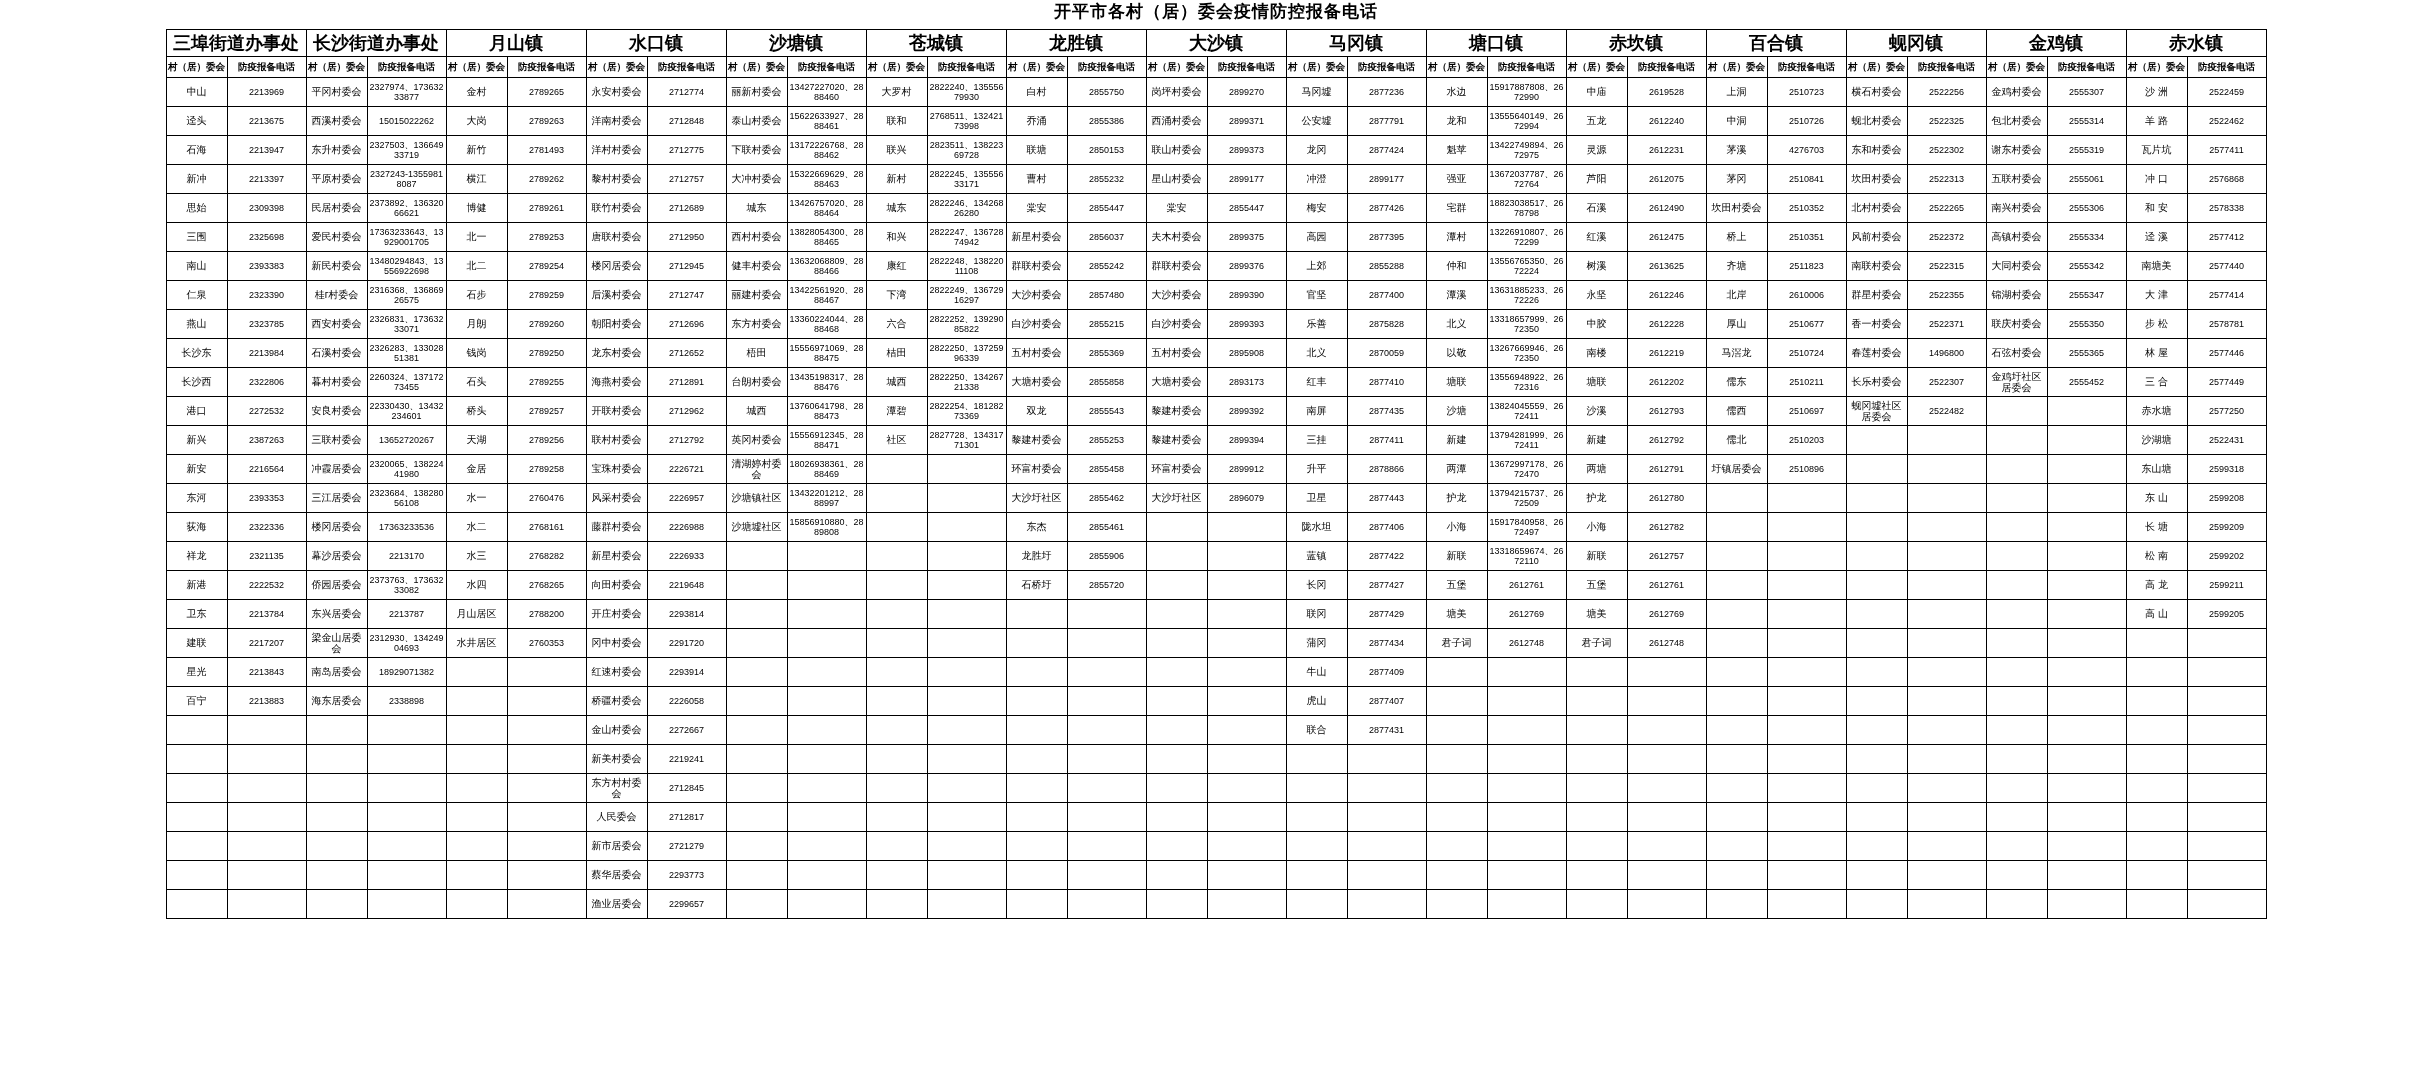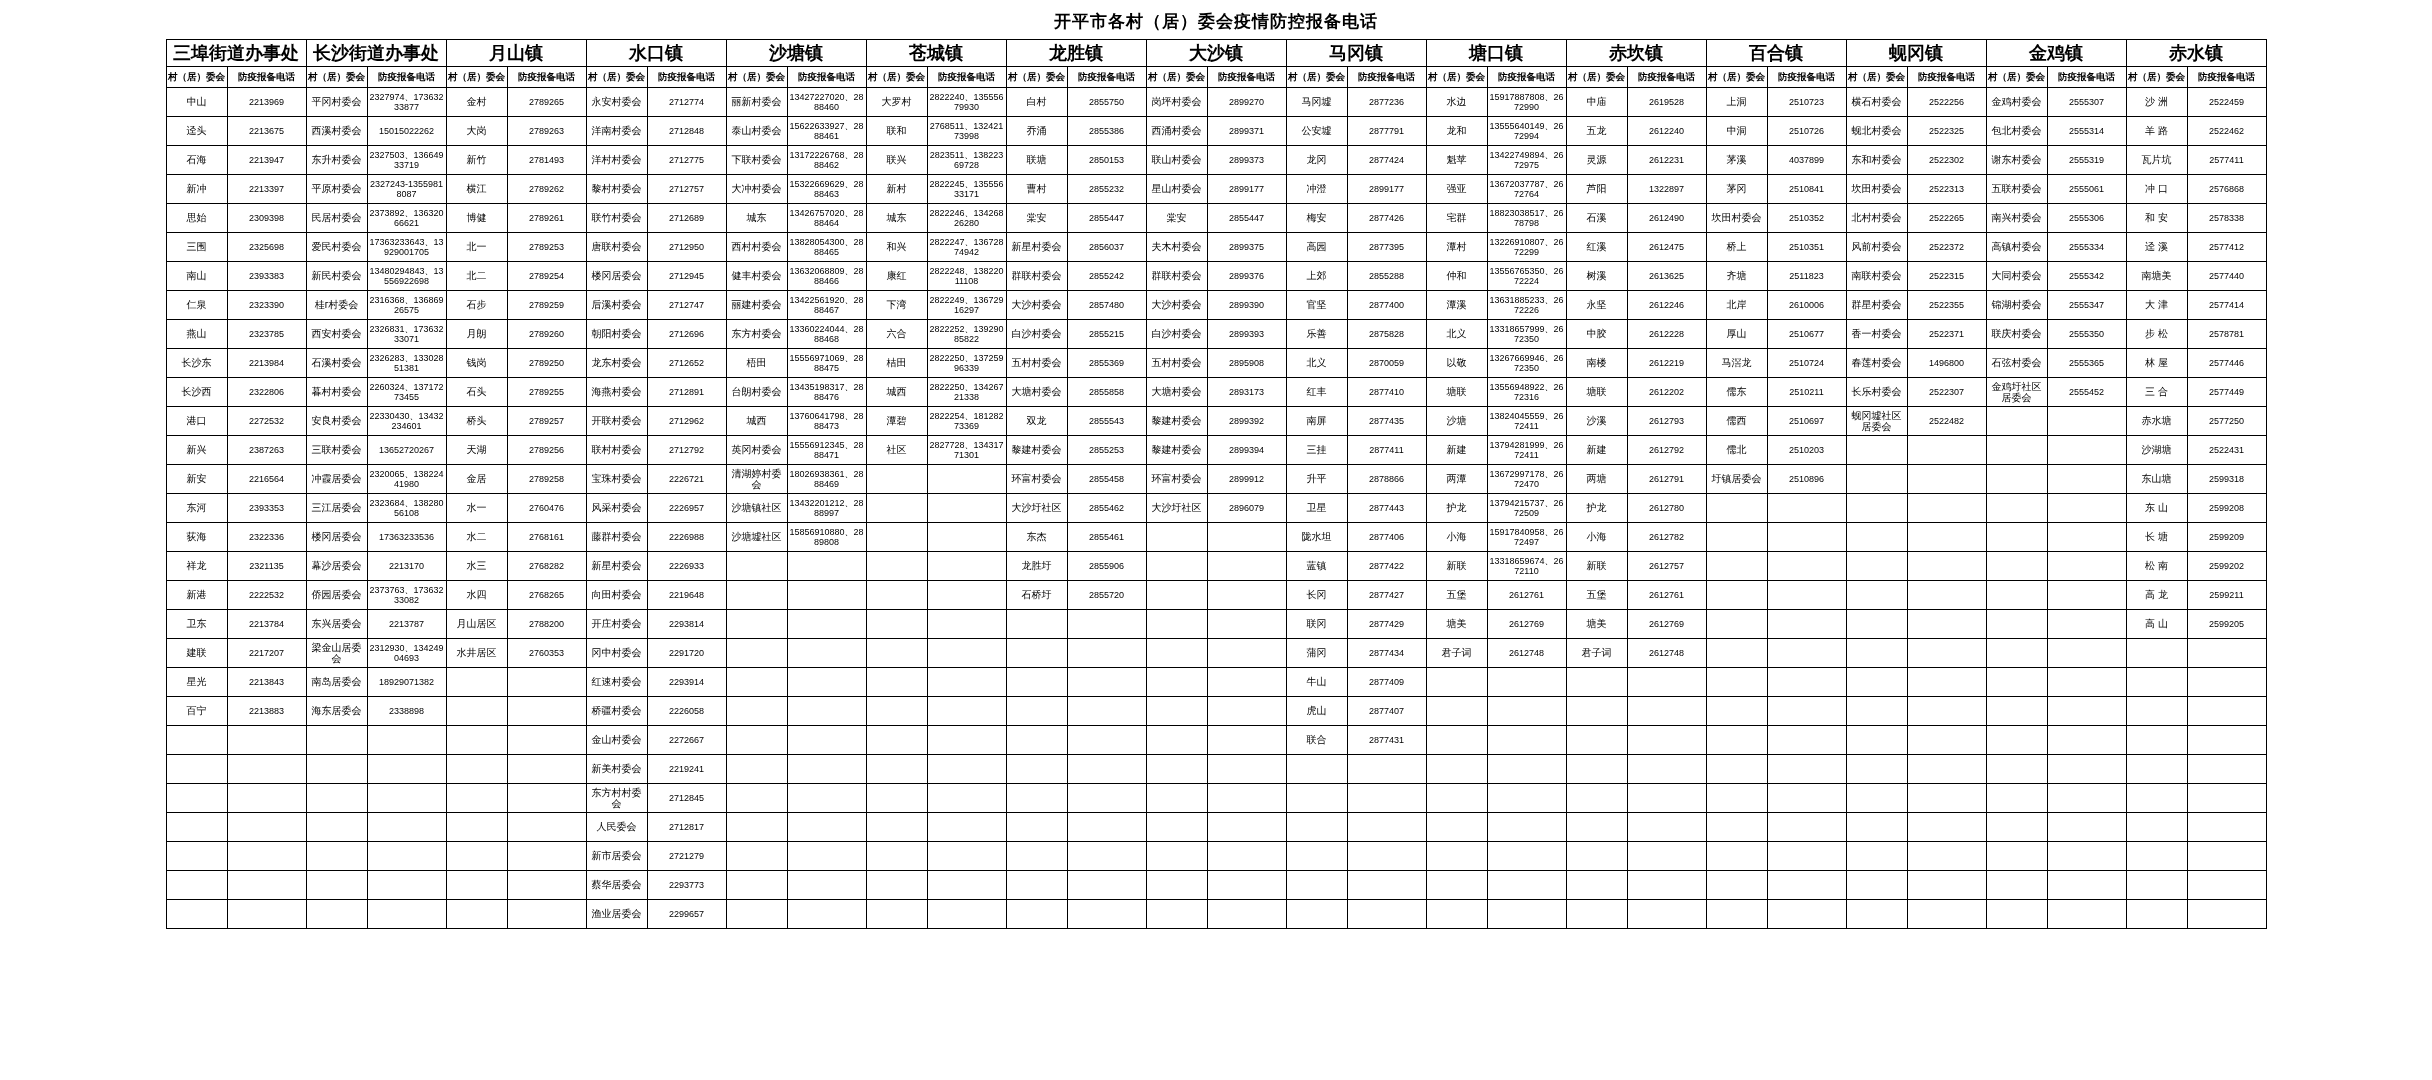--- a/index.html
+++ b/index.html
@@ -1,18 +1,18 @@
 <!DOCTYPE html>
 <html><head>
 <meta charset="utf-8">
 <style>
   html,body{margin:0;padding:0;background:#ffffff;}
   body{font-family:"Liberation Sans","DejaVu Sans",sans-serif;color:#000;}
   #page{width:2432px;min-height:1080px;position:relative;background:#fff;}
-  #title{text-align:center;font-size:17px;font-weight:bold;padding:10px 0 6px 0;letter-spacing:1px;}
+  #title{text-align:center;font-size:17px;font-weight:bold;padding:0 0 6px 0;letter-spacing:1px;}
   table{border-collapse:collapse;margin:0 auto;table-layout:fixed;}
   td,th{border:1px solid #000;padding:0;vertical-align:middle;text-align:center;}
   .town-head{font-size:18px;font-weight:bold;height:26px;}
   .sub-head{font-size:9.5px;font-weight:bold;height:20px;}
   .cell-name{font-size:10px;height:26px;line-height:1.15;padding:1px 1px;word-break:break-all;}
   .cell-tel{font-size:9px;height:26px;line-height:1.15;padding:1px 1px;word-break:break-all;}
   .cell-name.empty,.cell-tel.empty{height:26px;}
   .col-n{width:58px;}
   .col-t{width:76px;}
 </style>
@@ -155,21 +155,21 @@
           <td class="cell-tel col-t">2850153</td>
           <td class="cell-name col-n">联山村委会</td>
           <td class="cell-tel col-t">2899373</td>
           <td class="cell-name col-n">龙冈</td>
           <td class="cell-tel col-t">2877424</td>
           <td class="cell-name col-n">魁苹</td>
           <td class="cell-tel col-t">13422749894、2672975</td>
           <td class="cell-name col-n">灵源</td>
           <td class="cell-tel col-t">2612231</td>
           <td class="cell-name col-n">茅溪</td>
-          <td class="cell-tel col-t">4037899</td>
+          <td class="cell-tel col-t">4276703</td>
           <td class="cell-name col-n">东和村委会</td>
           <td class="cell-tel col-t">2522302</td>
           <td class="cell-name col-n">谢东村委会</td>
           <td class="cell-tel col-t">2555319</td>
           <td class="cell-name col-n">瓦片坑</td>
           <td class="cell-tel col-t">2577411</td>
         </tr>
         <tr>
           <td class="cell-name col-n">新冲</td>
           <td class="cell-tel col-t">2213397</td>
@@ -185,21 +185,21 @@
           <td class="cell-tel col-t">2822245、13555633171</td>
           <td class="cell-name col-n">曹村</td>
           <td class="cell-tel col-t">2855232</td>
           <td class="cell-name col-n">星山村委会</td>
           <td class="cell-tel col-t">2899177</td>
           <td class="cell-name col-n">冲澄</td>
           <td class="cell-tel col-t">2899177</td>
           <td class="cell-name col-n">强亚</td>
           <td class="cell-tel col-t">13672037787、2672764</td>
           <td class="cell-name col-n">芦阳</td>
-          <td class="cell-tel col-t">1322897</td>
+          <td class="cell-tel col-t">2612075</td>
           <td class="cell-name col-n">茅冈</td>
           <td class="cell-tel col-t">2510841</td>
           <td class="cell-name col-n">坎田村委会</td>
           <td class="cell-tel col-t">2522313</td>
           <td class="cell-name col-n">五联村委会</td>
           <td class="cell-tel col-t">2555061</td>
           <td class="cell-name col-n">冲 口</td>
           <td class="cell-tel col-t">2576868</td>
         </tr>
         <tr>

